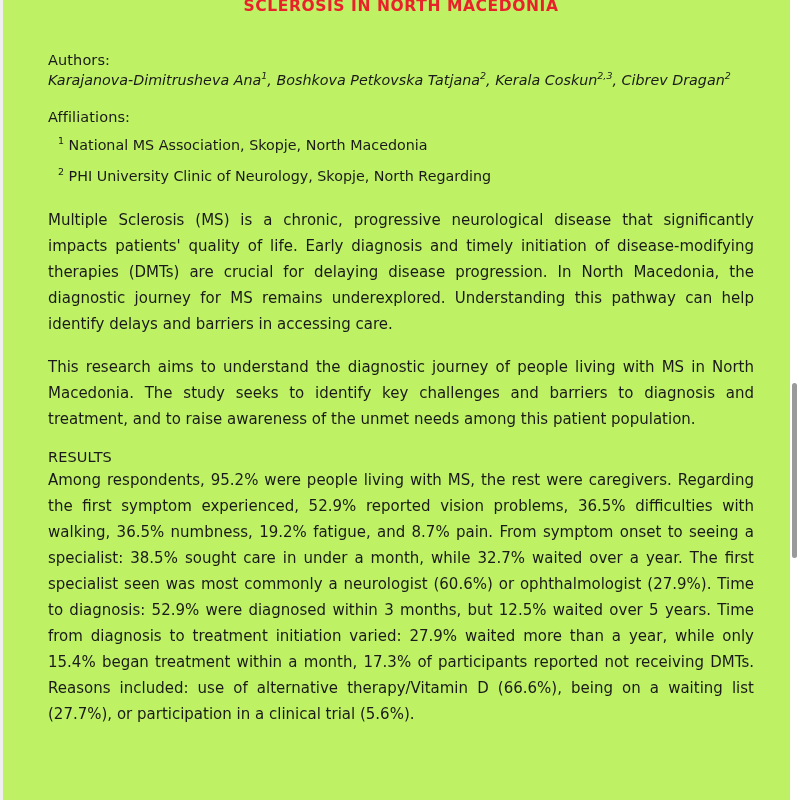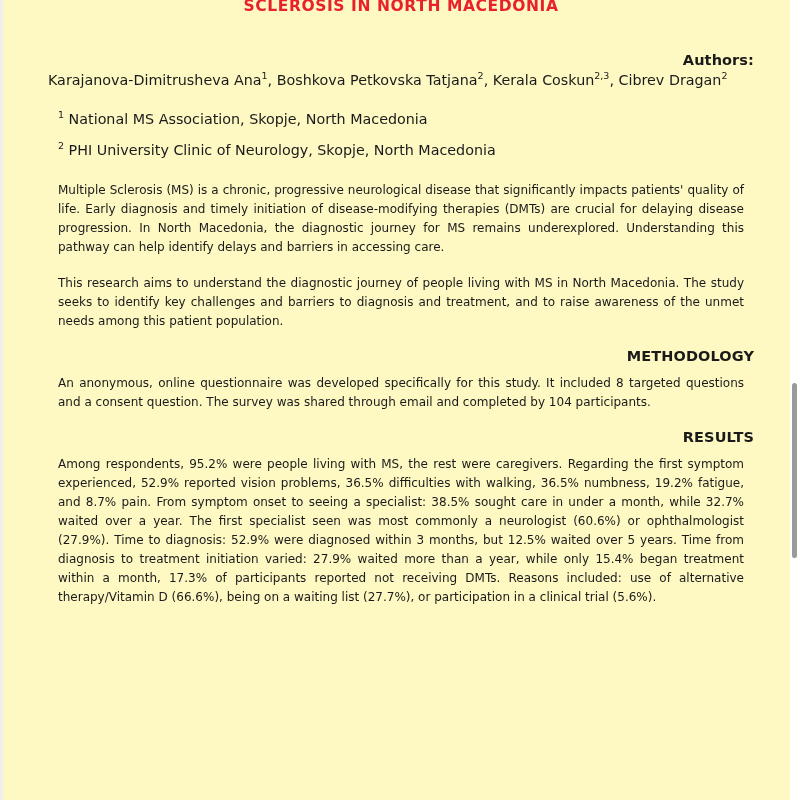--- a/index.html
+++ b/index.html
@@ -14,56 +14,56 @@
     color: #1a1a1a;
     overflow: hidden;
     position: relative;
   }
   .page {
     position: absolute;
     top: 0;
     left: 0;
     width: 800px;
     height: 800px;
-    background: #fef9c3;
+    background: #bef264;
     box-sizing: border-box;
     padding: 0 46px 0 48px;
     overflow: hidden;
   }
   .doc-title {
     color: #e8212a;
     font-weight: bold;
     font-size: 15.5px;
     letter-spacing: 0.6px;
     text-align: center;
     margin: -4px 0 0 0;
     line-height: 20px;
     white-space: nowrap;
     overflow: hidden;
   }
   .section-head {
-    font-weight: bold;
+    font-weight: normal;
     font-size: 14.5px;
     margin: 0 0 2px 0;
     letter-spacing: 0.1px;
-    text-align: right;
   }
   .block {
     margin-top: 17px;
   }
   .body-text {
-    font-size: 12px;
-    line-height: 19px;
+    font-size: 15px;
+    line-height: 26px;
     text-align: justify;
-    margin: 10px;
+    margin: 0;
   }
   .authors-line {
     font-size: 14.3px;
     line-height: 21px;
     margin: 0;
+    font-style: italic;
   }
   .aff-line {
     font-size: 14.3px;
     line-height: 21px;
     margin: 10px;
   }
   sup {
     font-size: 9.5px;
     vertical-align: super;
     line-height: 0;
@@ -107,36 +107,33 @@
 <div class="page">
 
   <div class="doc-title">SCLEROSIS IN NORTH MACEDONIA</div>
 
   <div class="authors-block">
     <div class="section-head">Authors:</div>
     <p class="authors-line"><span>Karajanova-Dimitrusheva Ana</span><sup>1</sup><span>, </span><span>Boshkova Petkovska Tatjana</span><sup>2</sup><span>, </span><span>Kerala Coskun</span><sup>2,3</sup><span>, </span><span>Cibrev Dragan</span><sup>2</sup></p>
   </div>
 
   <div class="aff-block">
+    <div class="section-head">Affiliations:</div>
     <p class="aff-line"><sup>1</sup> <span>National MS Association, Skopje, North Macedonia</span></p>
-    <p class="aff-line"><sup>2</sup> <span>PHI University Clinic of Neurology, Skopje, North Macedonia</span></p>
+    <p class="aff-line"><sup>2</sup> <span>PHI University Clinic of Neurology, Skopje, North Regarding</span></p>
   </div>
 
   <div class="block intro-block">
     <p class="body-text">Multiple Sclerosis (MS) is a chronic, progressive neurological disease that significantly impacts patients' quality of life. Early diagnosis and timely initiation of disease-modifying therapies (DMTs) are crucial for delaying disease progression. In North Macedonia, the diagnostic journey for MS remains underexplored. Understanding this pathway can help identify delays and barriers in accessing care.</p>
   </div>
 
   <div class="block">
     <p class="body-text">This research aims to understand the diagnostic journey of people living with MS in North Macedonia. The study seeks to identify key challenges and barriers to diagnosis and treatment, and to raise awareness of the unmet needs among this patient population.</p>
   </div>
 
-  <div class="block">
-    <div class="section-head">METHODOLOGY</div>
-    <p class="body-text">An anonymous, online questionnaire was developed specifically for this study. It included 8 targeted questions and a consent question. The survey was shared through email and completed by 104 participants.</p>
-  </div>
 
   <div class="block">
     <div class="section-head">RESULTS</div>
     <p class="body-text">Among respondents, 95.2% were people living with MS, the rest were caregivers. Regarding the first symptom experienced, 52.9% reported vision problems, 36.5% difficulties with walking, 36.5% numbness, 19.2% fatigue, and 8.7% pain. From symptom onset to seeing a specialist: 38.5% sought care in under a month, while 32.7% waited over a year. The first specialist seen was most commonly a neurologist (60.6%) or ophthalmologist (27.9%). Time to diagnosis: 52.9% were diagnosed within 3 months, but 12.5% waited over 5 years. Time from diagnosis to treatment initiation varied: 27.9% waited more than a year, while only 15.4% began treatment within a month, 17.3% of participants reported not receiving DMTs. Reasons included: use of alternative therapy/Vitamin D (66.6%), being on a waiting list (27.7%), or participation in a clinical trial (5.6%).</p>
   </div>
 
 </div>
 
 <div class="edge-left"></div>
 <div class="edge-right"></div>

